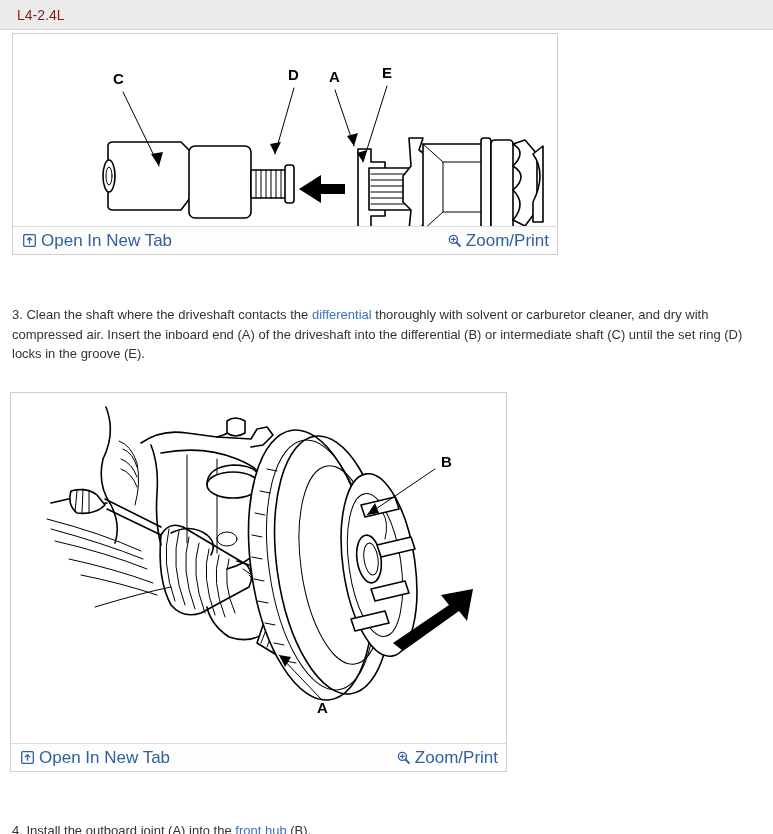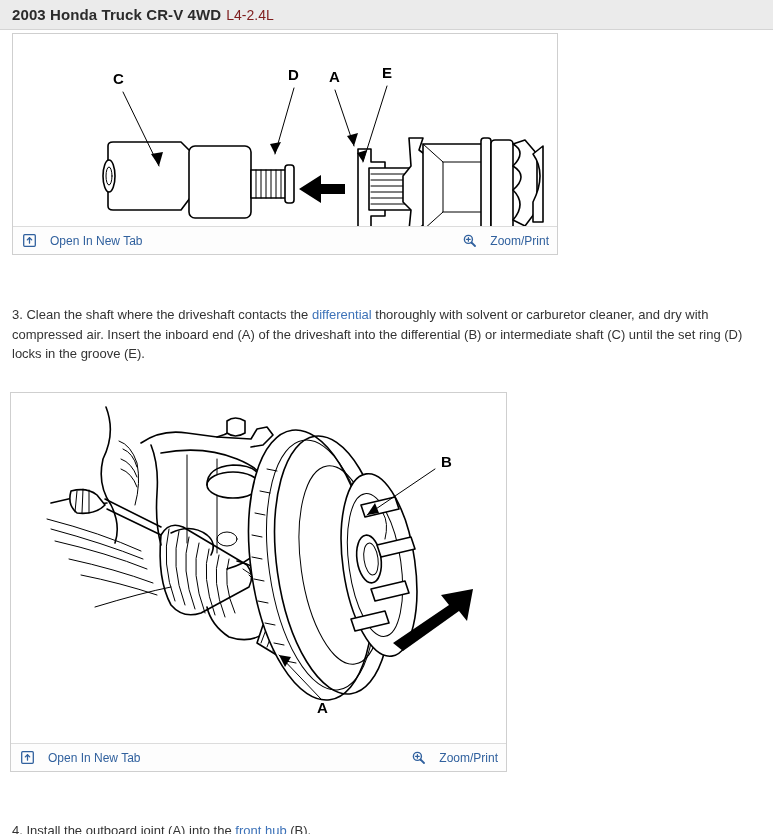--- a/index.html
+++ b/index.html
@@ -77,23 +77,23 @@
     padding: 0 8px 0 10px;
     box-sizing: border-box;
     position: absolute;
     left: 0;
     right: 0;
     bottom: 0;
   }
   .toolbar-link {
     display: flex;
     align-items: center;
-    gap: 14px;
+    gap: 5px;
     color: #31619e;
-    font-size: 12px;
+    font-size: 17px;
     cursor: pointer;
     text-decoration: none;
     white-space: nowrap;
   }
   .toolbar-icon {
     display: inline-flex;
     align-items: center;
     justify-content: center;
     width: 13px;
     height: 13px;
@@ -151,21 +151,20 @@
     font-family: "Liberation Sans", sans-serif;
     font-size: 15px;
     font-weight: bold;
     fill: #000000;
   }
 </style>
 </head>
 <body>
 
 <div class="page-header">
-  <span class="vehicle-title">2003 Honda Truck CR-V 4WD</span>
   <span class="vehicle-engine">L4-2.4L</span>
 </div>
 
 <div class="figure-panel" id="figure-panel-1">
   <div class="figure-image">
     <svg class="tech-svg" viewBox="0 0 544 192" preserveAspectRatio="xMidYMid meet">
 
       <path class="fillw" d="M95,140 L95,172 Q95,176 100,176 L168,176 L180,160 L180,120 L168,108 L100,108 Q95,108 95,112 Z"></path>
       <ellipse class="fillw" cx="96" cy="142" rx="6" ry="16"></ellipse>
       <ellipse class="ln-thin" cx="96" cy="142" rx="3" ry="9"></ellipse>

